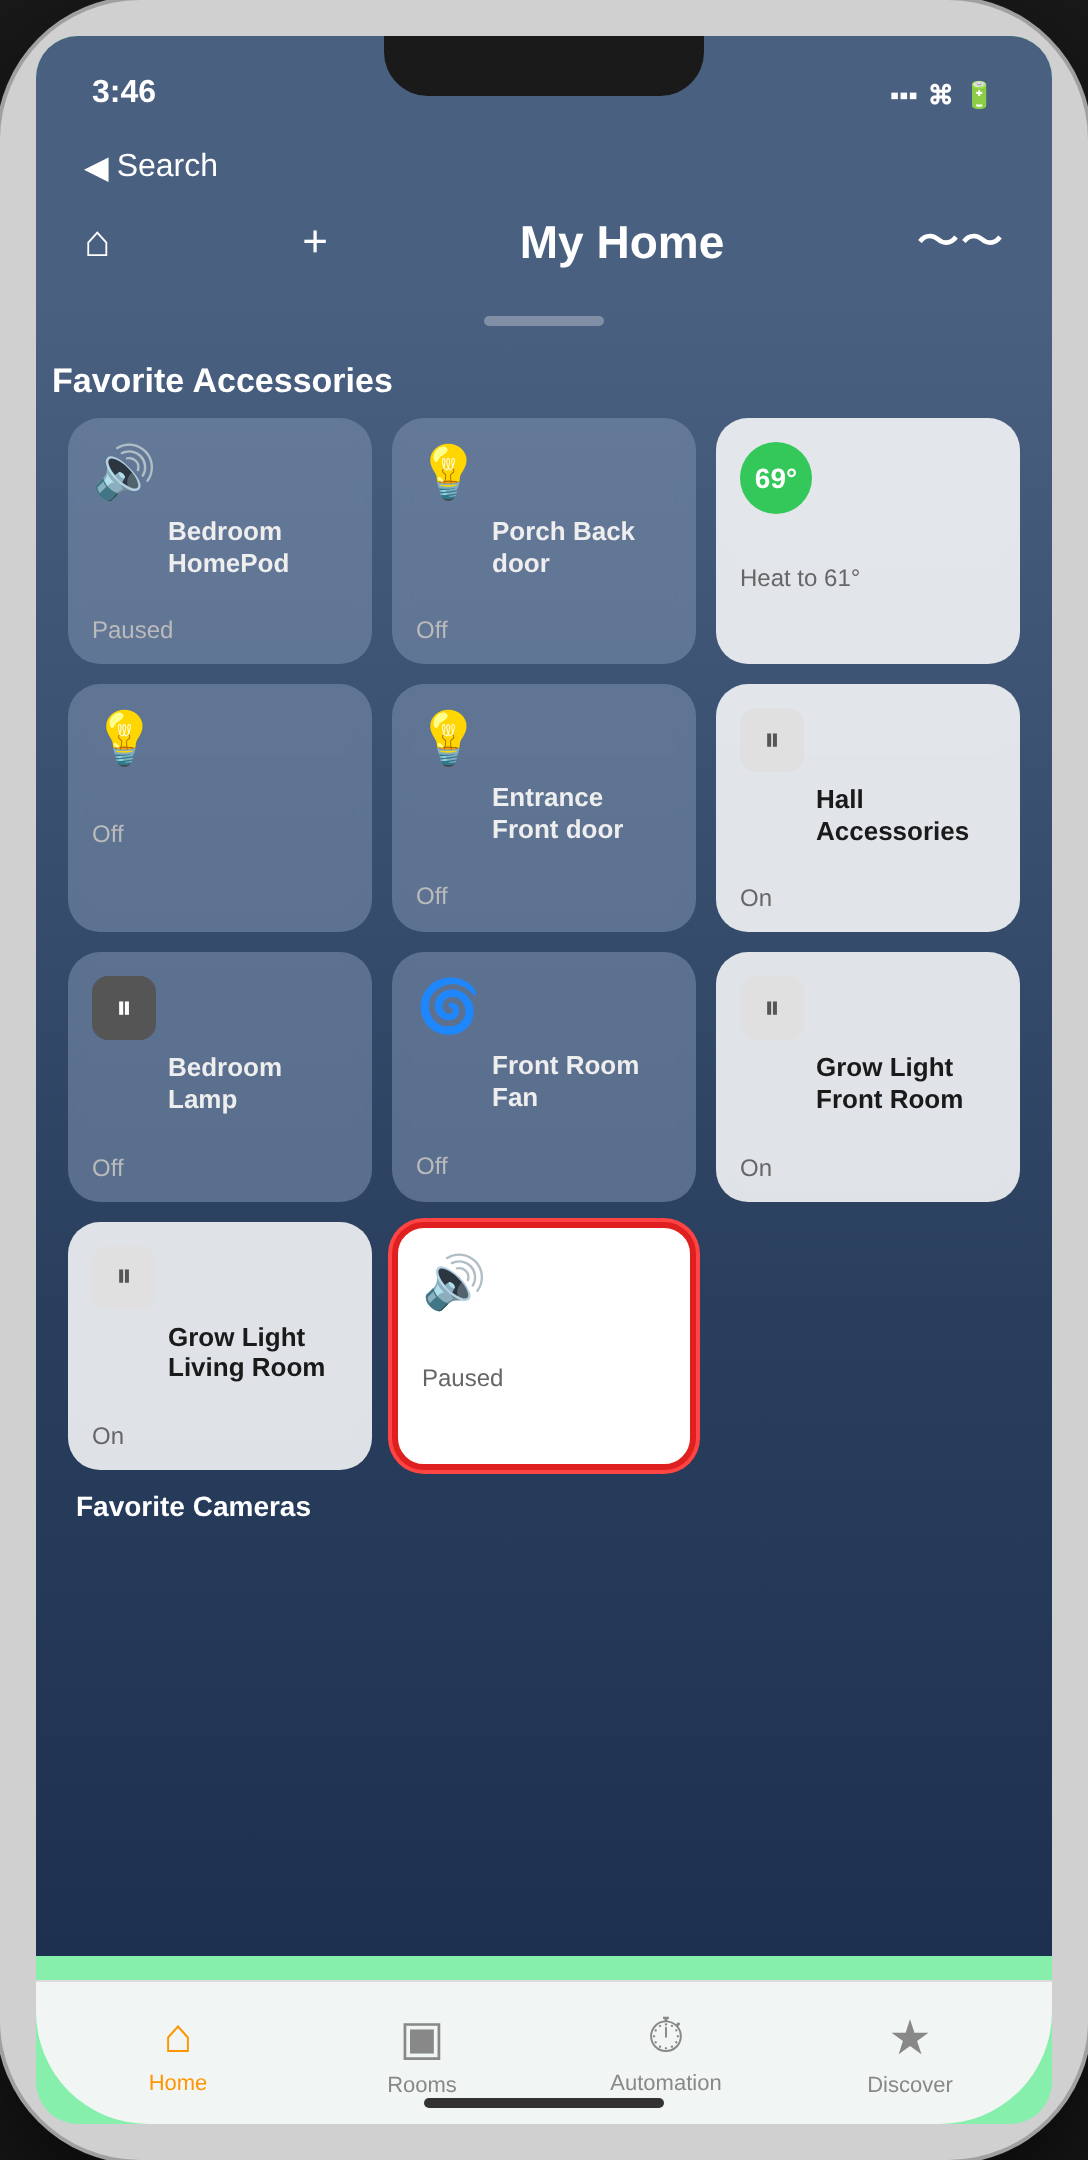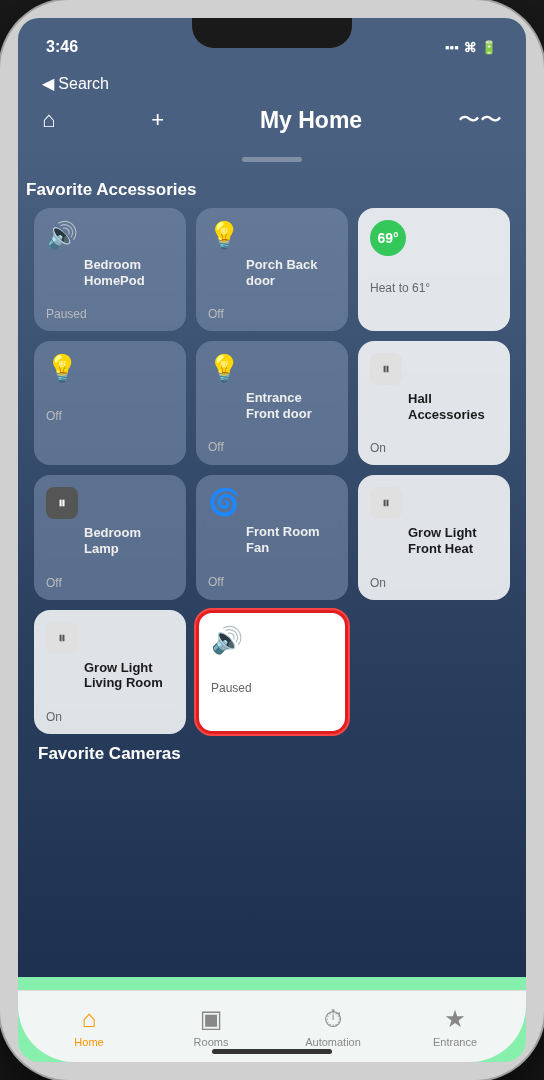--- a/index.html
+++ b/index.html
@@ -160,21 +160,21 @@
       min-height: 110px;
       position: relative;
       border: 3px solid #e02020;
       box-shadow: 0 0 0 2px #ff4444;
     }
     .cameras-section {
       padding: 10px 20px 4px 20px;
     }
     .cameras-title {
       color: #fff;
-      font-size: 17px;
+      font-size: 14px;
       font-weight: 600;
     }
     .tab-bar {
       position: absolute;
       bottom: 0;
       left: 0;
       right: 0;
       height: 72px;
       background: rgba(245,245,245,0.97);
       border-top: 1px solid #ddd;
@@ -309,21 +309,21 @@
         </div>
 
         <div class="tile dark">
           <div class="tile-icon">🌀</div>
           <div class="tile-name" style="color:#eee;">Front Room Fan</div>
           <div class="tile-status">Off</div>
         </div>
 
         <div class="tile">
           <div class="plug-icon-white">⏸</div>
-          <div class="tile-name">Grow Light Front Heat</div>
+          <div class="tile-name">Grow Light Front Room</div>
           <div class="tile-status">On</div>
         </div>
 
         <div class="tile">
           <div class="plug-icon-white">⏸</div>
           <div class="tile-name">Grow Light Living Room</div>
           <div class="tile-status">On</div>
         </div>
 
         <div class="tile-highlighted">
@@ -347,19 +347,19 @@
       <div class="tab-item">
         <span class="tab-icon" style="color:#888;">▣</span>
         <span class="tab-label">Rooms</span>
       </div>
       <div class="tab-item">
         <span class="tab-icon" style="color:#888;">⏱</span>
         <span class="tab-label">Automation</span>
       </div>
       <div class="tab-item">
         <span class="tab-icon" style="color:#888;">★</span>
-        <span class="tab-label">Entrance</span>
+        <span class="tab-label">Discover</span>
       </div>
     </div>
 
     <div class="home-indicator"></div>
   </div>
 </div>
 
 </body></html>

